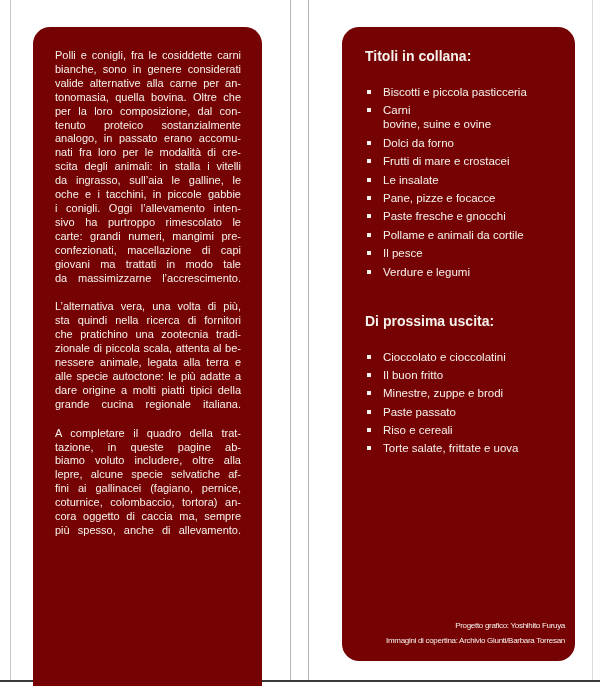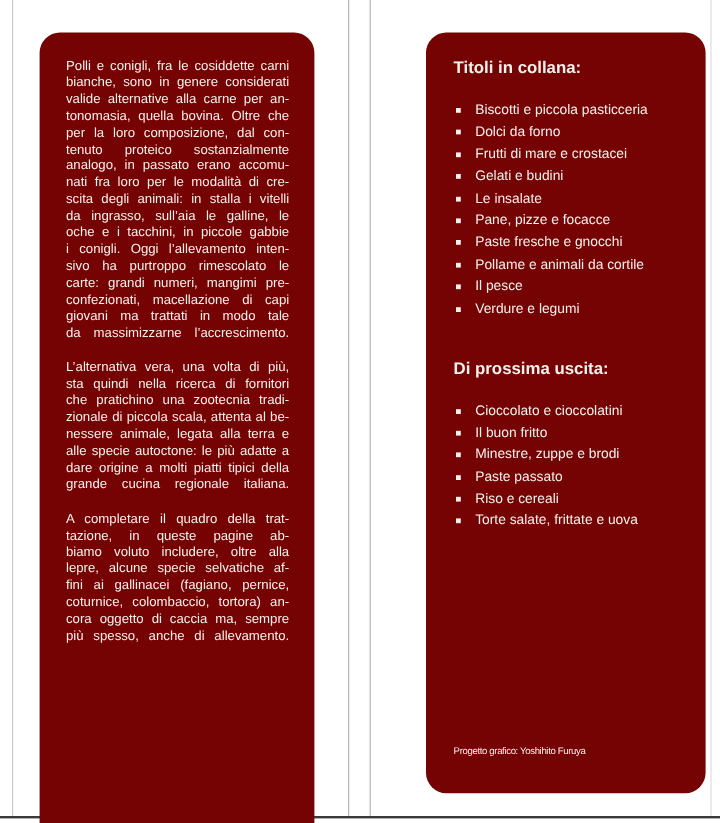--- a/index.html
+++ b/index.html
@@ -49,21 +49,21 @@
     color: var(--text);
     box-sizing: border-box;
   }
   .panel-left {
     left: 33px;
     width: 229px;
     height: 684px;
     padding: 22px 21px 0 22px;
   }
   .panel-right {
-    left: 355px;
+    left: 342px;
     width: 233px;
     height: 634px;
     padding: 21px 18px 0 23px;
   }
   
   .para {
     margin: 0 0 15px 0;
     font-size: 11px;
     line-height: 13.9px;
     white-space: pre-line;
@@ -97,20 +97,21 @@
     position: absolute;
     left: 2px; top: 5px;
     width: 4px; height: 4px;
     background: var(--text);
   }
   .credits {
     position: absolute;
     left: 23px;
     top: 593px;
     width: 200px;
+    text-align: right;
   }
   .credit-line {
     font-size: 8px;
     line-height: 11px;
     margin-bottom: 4px;
     letter-spacing: -0.3px;
     white-space: nowrap;
   }
 </style>
 </head>
@@ -161,23 +162,24 @@
 più spesso, anche di allevamento.</p>
       </div>
   </div>
 
   <div class="panel panel-right">
     <div>
         <div class="section">
           <h2 class="section-title">Titoli in collana:</h2>
           <ul class="title-list">
             <li class="title-item">Biscotti e piccola pasticceria</li>
+            <li class="title-item">Carni
+bovine, suine e ovine</li>
             <li class="title-item">Dolci da forno</li>
             <li class="title-item">Frutti di mare e crostacei</li>
-            <li class="title-item">Gelati e budini</li>
             <li class="title-item">Le insalate</li>
             <li class="title-item">Pane, pizze e focacce</li>
             <li class="title-item">Paste fresche e gnocchi</li>
             <li class="title-item">Pollame e animali da cortile</li>
             <li class="title-item">Il pesce</li>
             <li class="title-item">Verdure e legumi</li>
           </ul>
         </div>
         <div class="section">
           <h2 class="section-title">Di prossima uscita:</h2>
@@ -186,16 +188,17 @@
             <li class="title-item">Il buon fritto</li>
             <li class="title-item">Minestre, zuppe e brodi</li>
             <li class="title-item">Paste passato</li>
             <li class="title-item">Riso e cereali</li>
             <li class="title-item">Torte salate, frittate e uova</li>
           </ul>
         </div>
       </div>
     <div class="credits">
         <div class="credit-line">Progetto grafico: Yoshihito Furuya</div>
+        <div class="credit-line">Immagini di copertina: Archivio Giunti/Barbara Torresan</div>
       </div>
   </div>
 
 </div>
 
 </body></html>

